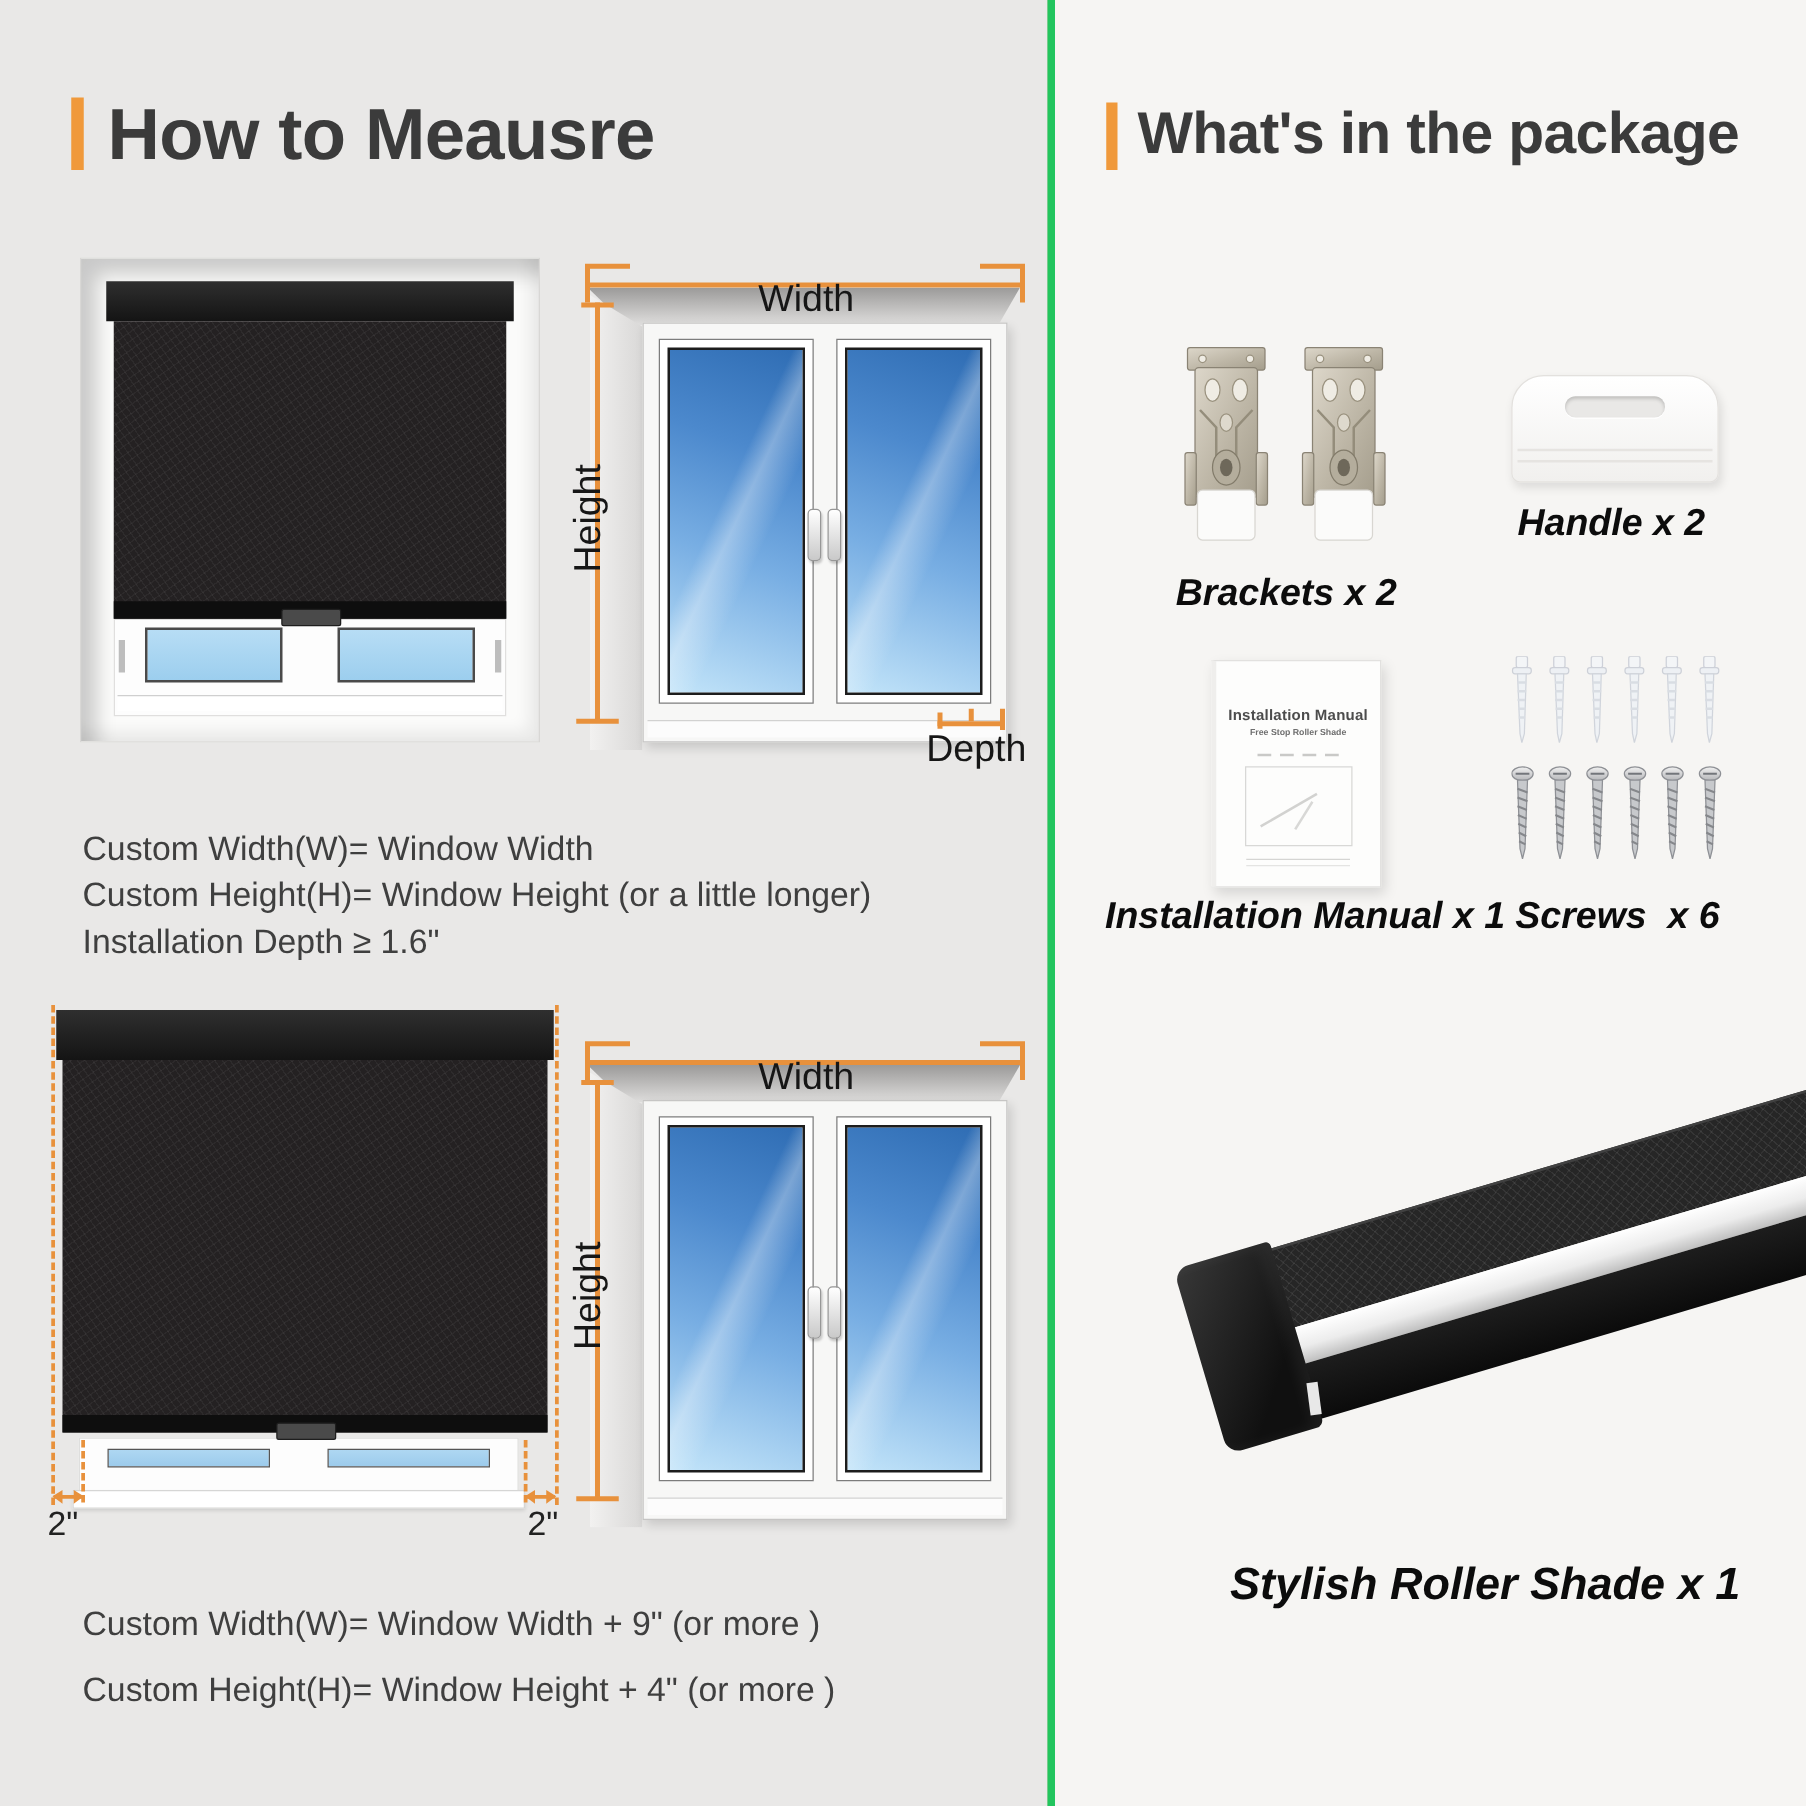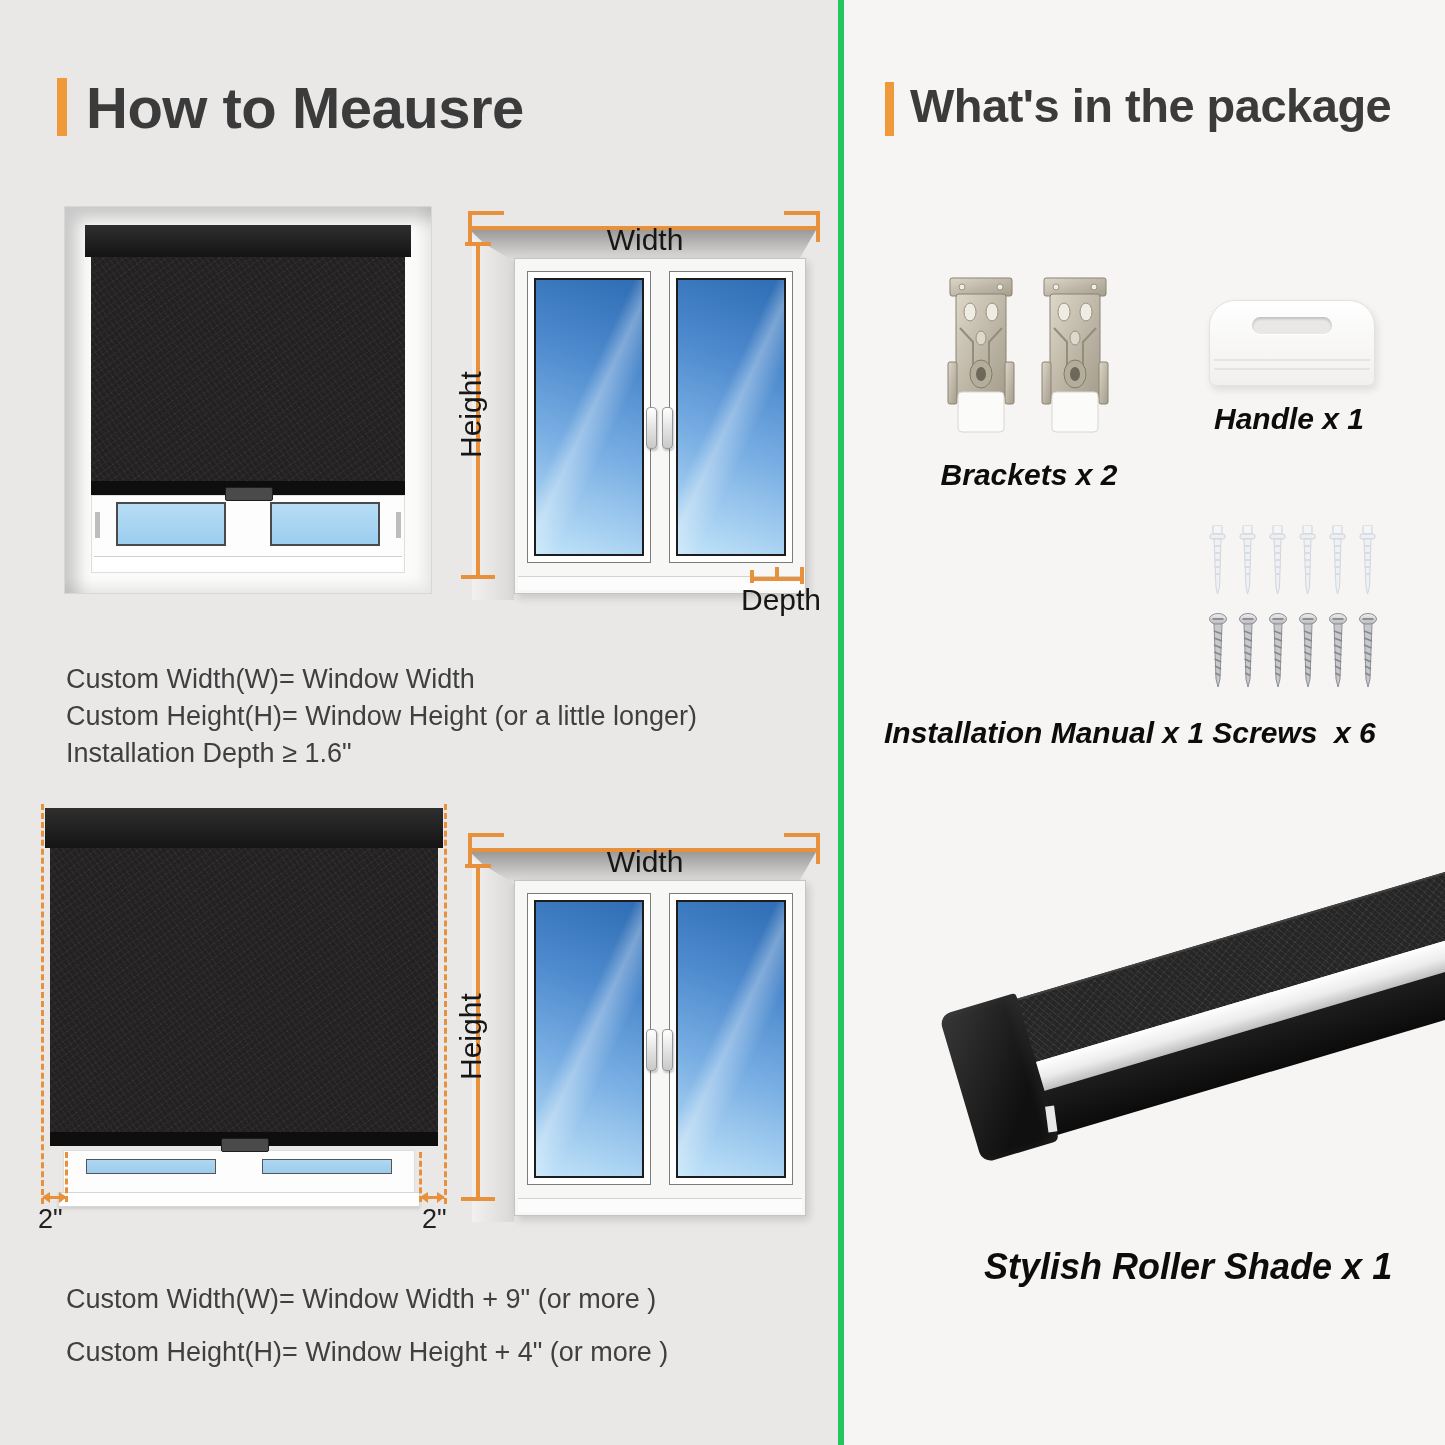--- a/index.html
+++ b/index.html
@@ -271,22 +271,34 @@
       <use href="#bracket" x="2" y="0"></use>
       <use href="#bracket" x="96" y="0"></use>
     </svg>
     <div class="abs pkg-label lbl-brackets">Brackets x 2</div>
 
     <div class="abs handle-art">
       <span class="abs handle-slot"></span>
       <span class="abs handle-ridge hr1"></span>
       <span class="abs handle-ridge hr2"></span>
     </div>
-    <div class="abs pkg-label lbl-handle">Handle x 1</div>
-
+    <div class="abs pkg-label lbl-handle">Handle x 2</div>
+
+    <div class="abs manual-art">
+      <div class="man-title">Installation Manual</div>
+      <div class="man-sub">Free Stop Roller Shade</div>
+      <div class="man-icons">
+          <span></span>
+          <span></span>
+          <span></span>
+          <span></span>
+        </div>
+      <div class="man-box"></div>
+      <div class="man-foot"></div>
+    </div>
     <div class="abs pkg-label lbl-manual">Installation Manual x 1</div>
 
     <svg class="abs hardware-art" width="175" height="168" viewBox="0 0 175 168">
       <defs>
         <linearGradient id="scr" x1="0" y1="0" x2="0" y2="1">
           <stop offset="0" stop-color="#f0f0f0"></stop>
             <stop offset="1" stop-color="#b6b7ba"></stop>
         </linearGradient>
         <g id="anchor" opacity="0.9">
           <rect x="4" y="0" width="9" height="9" rx="1.5" fill="#f3f5f8" stroke="#c9cdd5"></rect>

